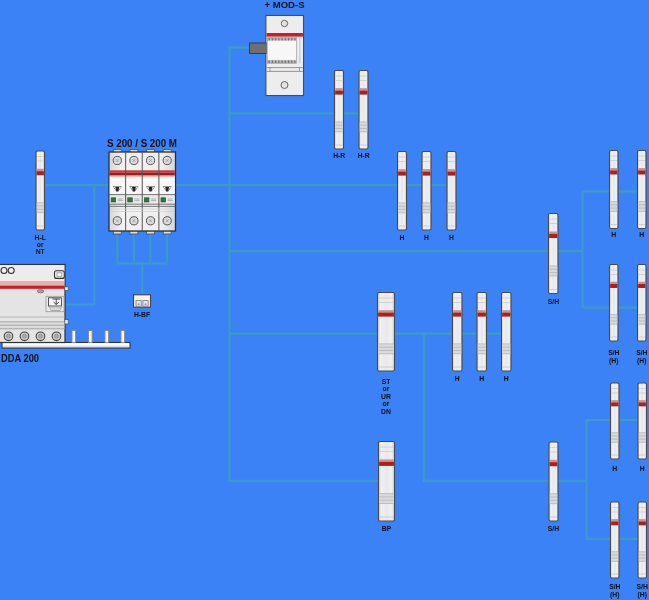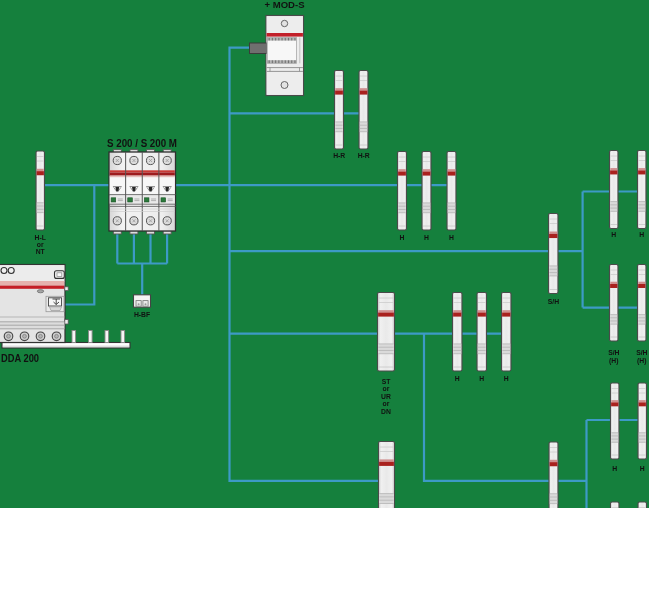--- a/index.html
+++ b/index.html
@@ -1,16 +1,16 @@
 <!DOCTYPE html>
 <html><head>
 <meta charset="utf-8">
 <style>
 html,body{margin:0;padding:0;background:#ffffff;}
-#wrap{position:relative;width:649px;height:508px;overflow:hidden;background:#15803d;}
+#wrap{position:relative;width:649px;height:600px;overflow:hidden;background:#3b82f6;}
 svg{filter:blur(0.55px);}
 text{font-family:"Liberation Sans",sans-serif;}
 </style>
 </head>
 <body>
 <div id="wrap">
 <svg width="649" height="600" viewBox="0 0 649 600">
 <defs>
 <linearGradient id="gdev" x1="0" y1="0" x2="1" y2="0">
  <stop offset="0" stop-color="#cfcfcf"></stop>

